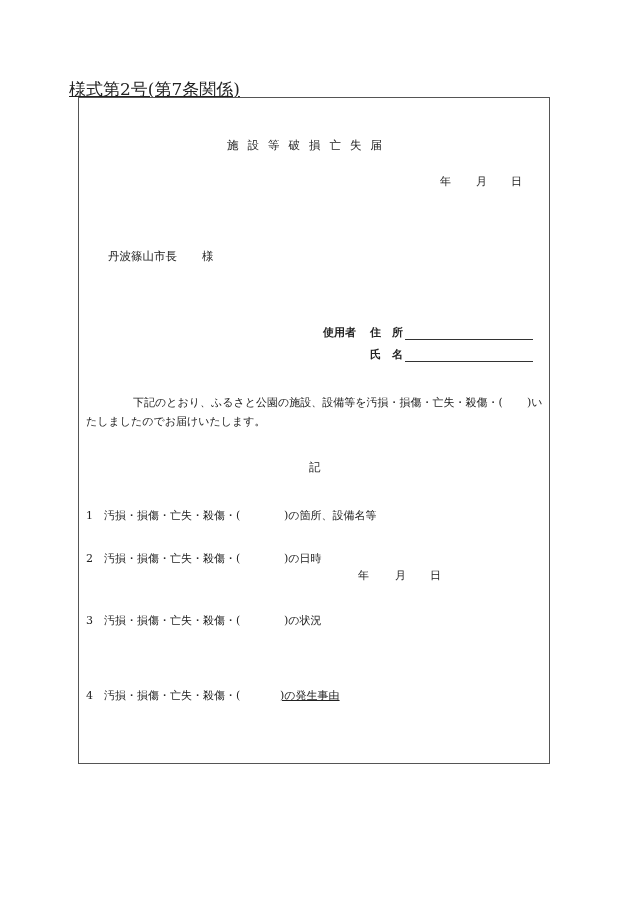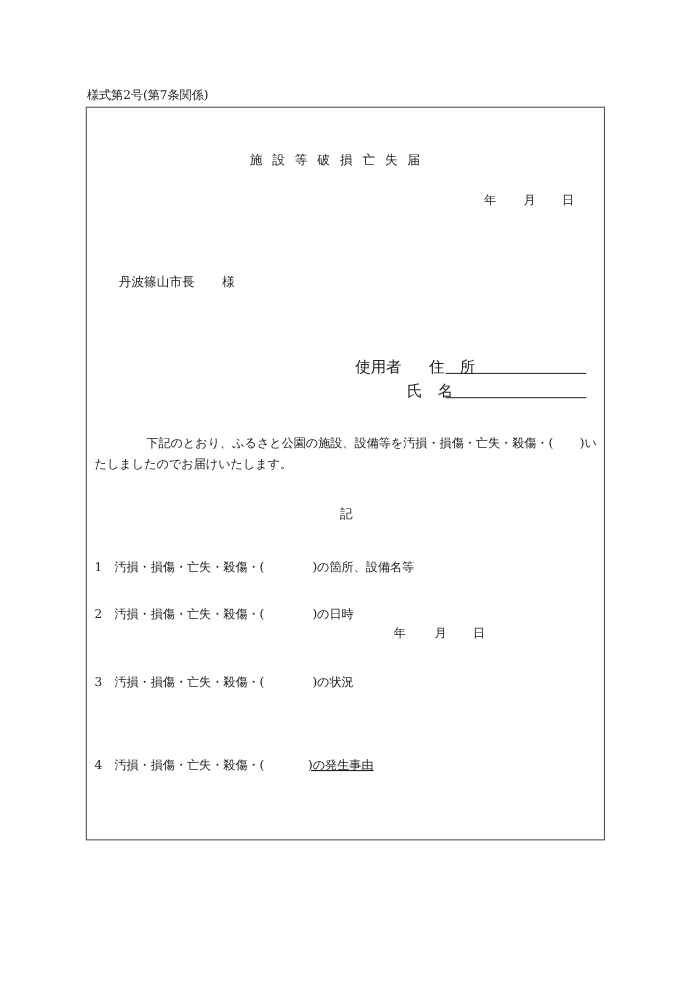--- a/index.html
+++ b/index.html
@@ -10,34 +10,34 @@
     body {
       width: 630px;
       height: 903px;
       position: relative;
       overflow: hidden;
       font-family: "DejaVu Serif", "Liberation Serif", serif;
       color: #222222;
       font-size: 11px;
     }
     .abs { position: absolute; white-space: nowrap; line-height: 1; }
-    .form-label { left: 79px; top: 81px; font-size: 11px; }
+    .form-label { left: 69px; top: 81px; font-size: 17px; text-decoration: underline; }
     .frame {
       position: absolute;
       left: 78px;
       top: 97px;
       width: 472px;
       height: 667px;
       border: 1px solid #555555;
       box-sizing: border-box;
     }
     .title { left: 227px; top: 116px; font-size: 11.5px; letter-spacing: 9px; margin-top: 24px; }
     .date-top { top: 176px; font-size: 11px; }
     .addressee { left: 108px; top: 251px; font-size: 11.5px; }
-    .applicant { font-size: 14px; }
+    .applicant { font-size: 11px; font-weight: bold; }
     .underline {
       position: absolute;
       border-bottom: 1px solid #333333;
       height: 0;
     }
     .para { left: 86px; font-size: 11px; }
     .ki { left: 309px; top: 462px; font-size: 11.5px; }
     .item { left: 86px; font-size: 11px; }
   </style>
 </head>
@@ -55,21 +55,21 @@
   <span class="abs date-top" style="left:511px;">日</span>
 </div>
 
 <div>
   <span class="abs addressee">丹波篠山市長</span>
   <span class="abs addressee" style="left:202px;">様</span>
 </div>
 
 <div>
   <span class="abs applicant" style="left:323px; top:327px;">使用者</span>
-  <span class="abs applicant" style="left:370px; top:327px;margin-left:20px;">住　所</span>
+  <span class="abs applicant" style="left:370px; top:327px;">住　所</span>
   <div class="underline" style="left:405px; top:339px; width:128px;"></div>
   <span class="abs applicant" style="left:370px; top:349px;">氏　名</span>
   <div class="underline" style="left:405px; top:361px; width:128px;"></div>
 </div>
 
 <div>
   <span class="abs para" style="left:97px; top:397px;margin-left:36px;">下記のとおり、ふるさと公園の施設、設備等を汚損・損傷・亡失・殺傷・(</span>
   <span class="abs para" style="left:527px; top:397px;">)い</span>
   <span class="abs para" style="top:416px;">たしましたのでお届けいたします。</span>
 </div>

